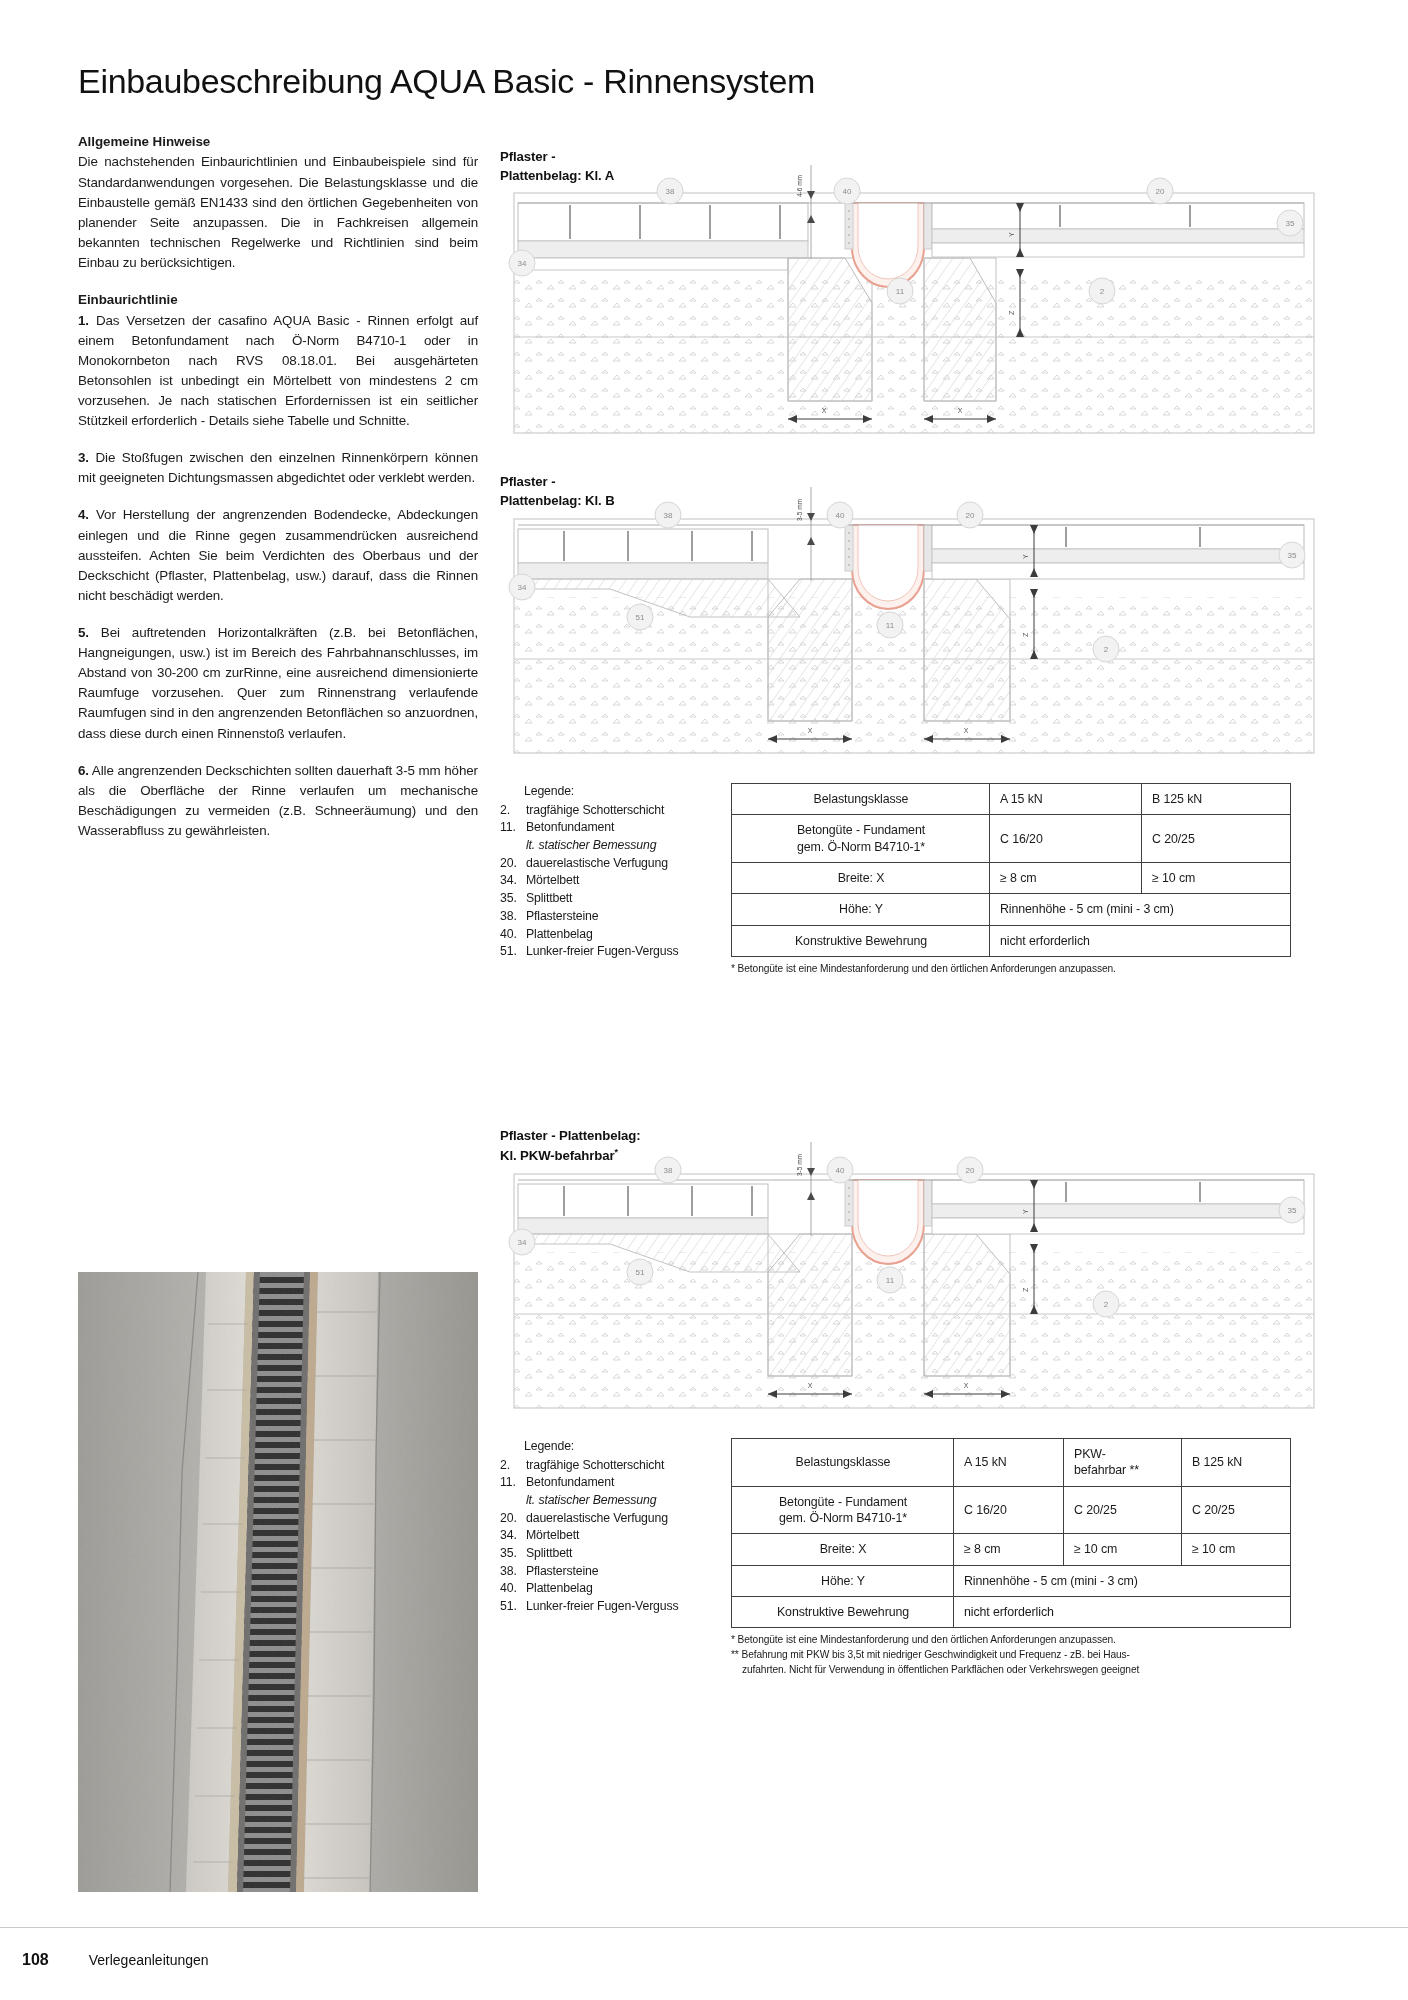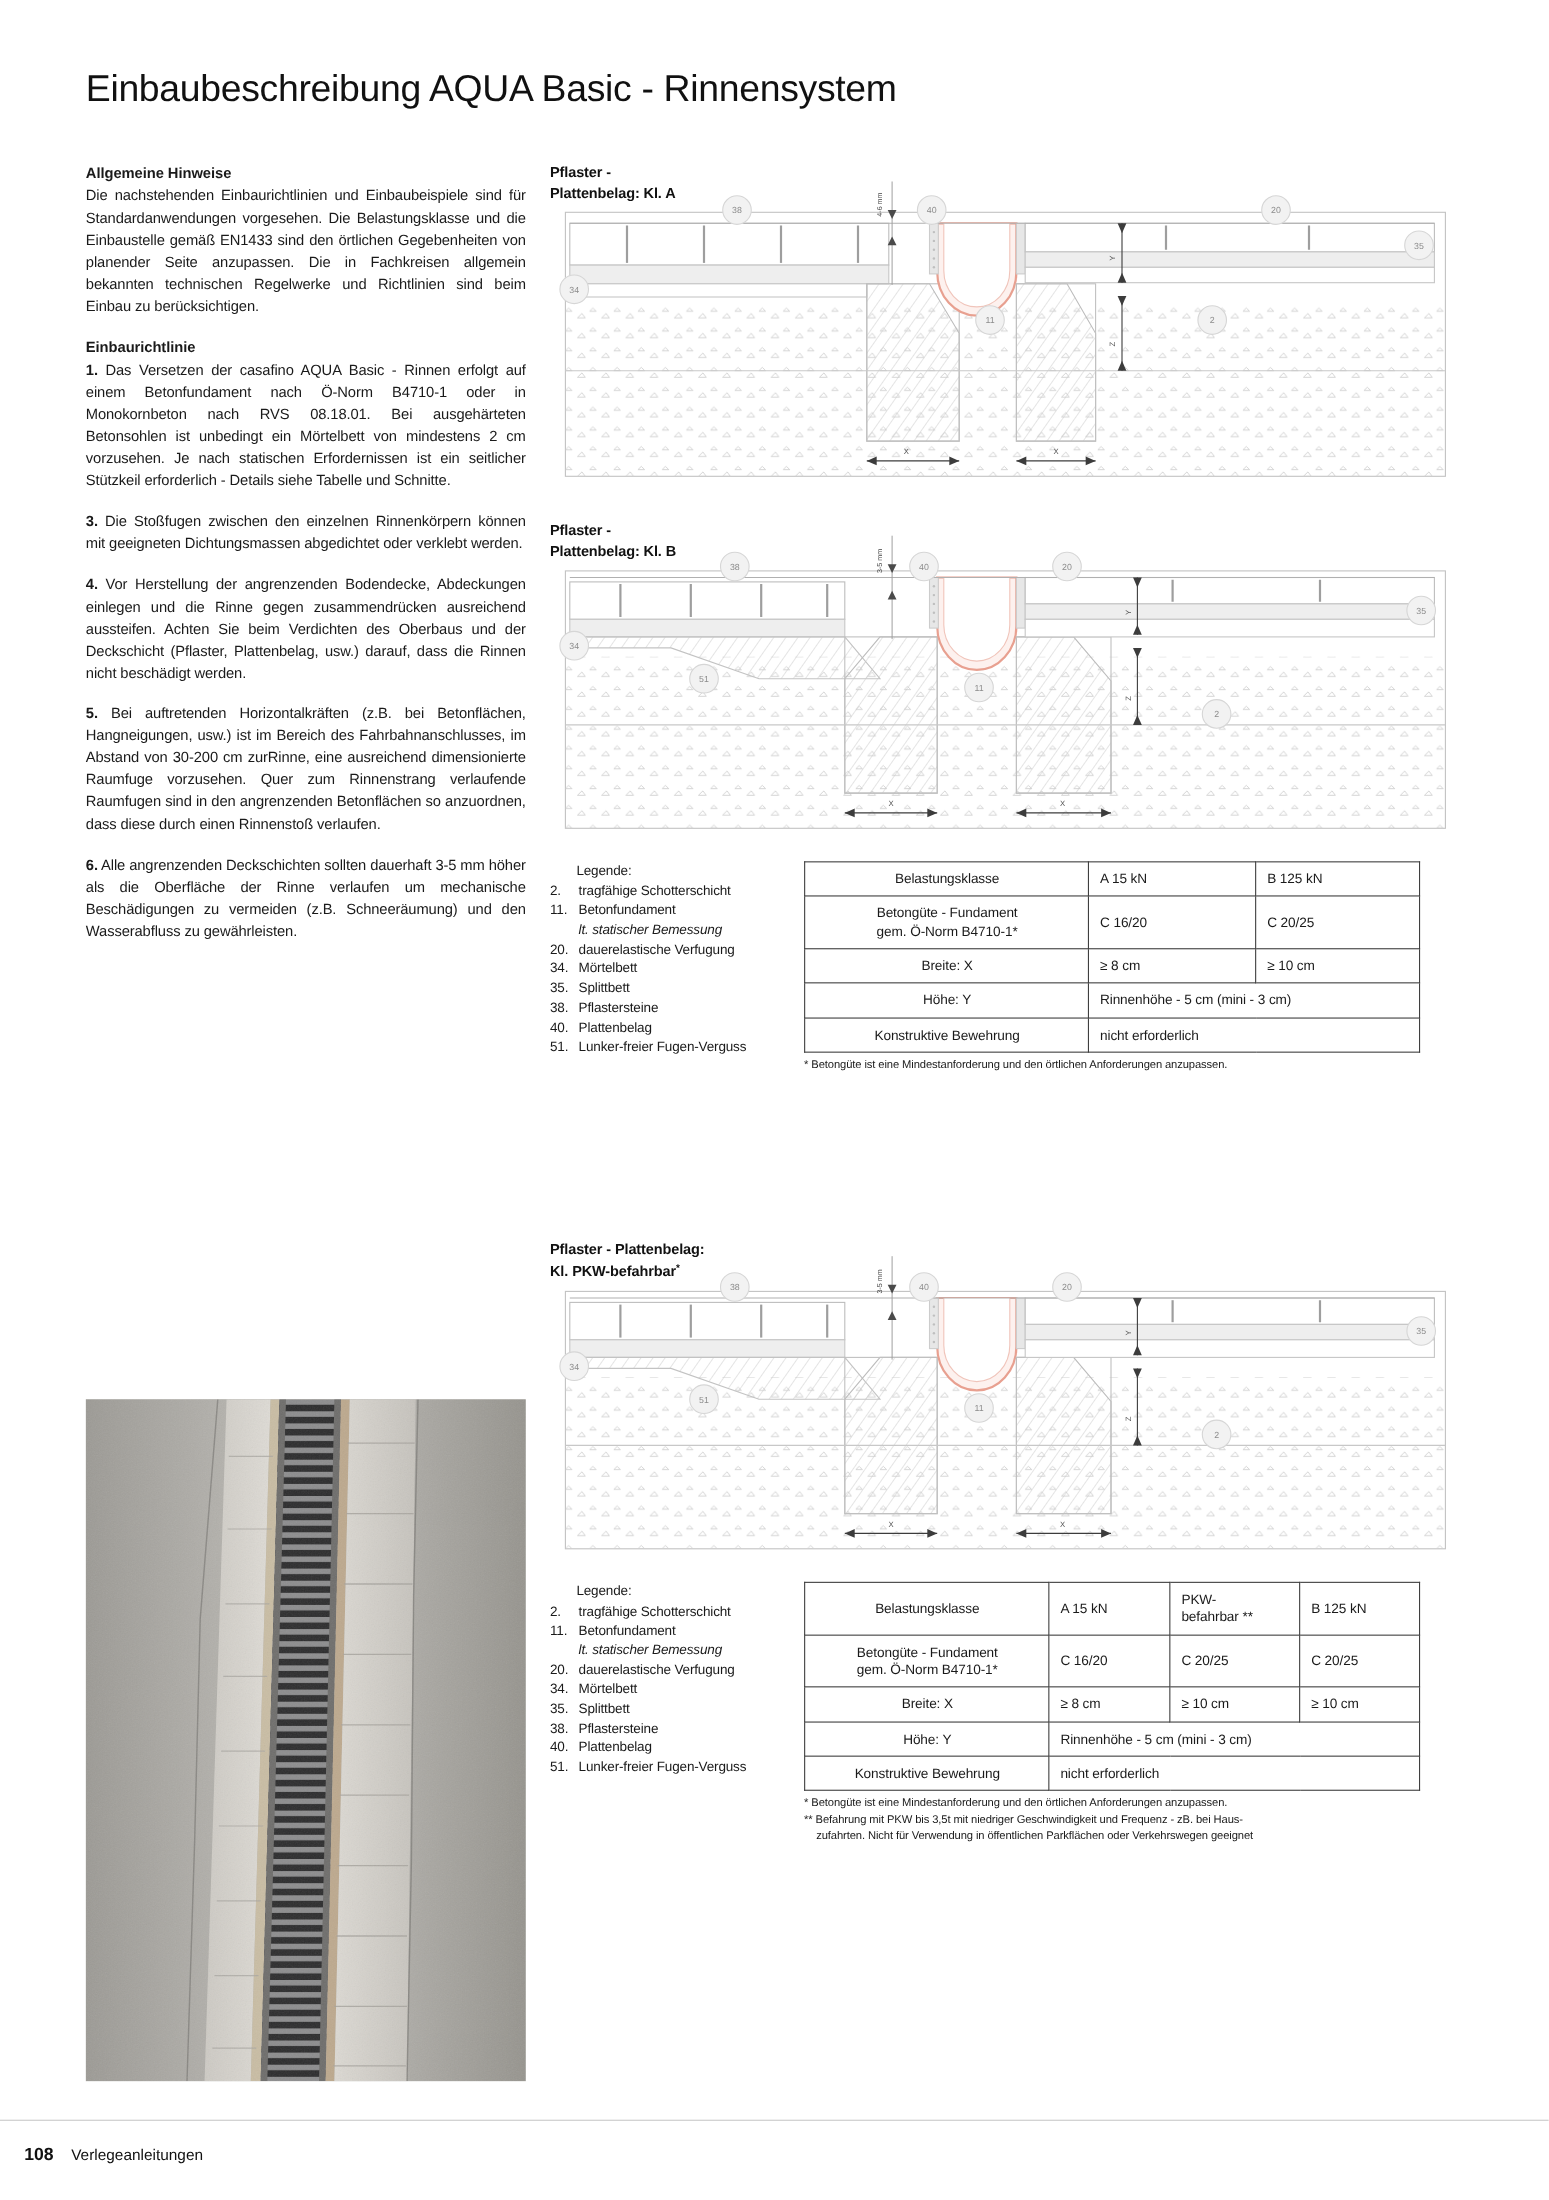--- a/index.html
+++ b/index.html
@@ -15,21 +15,21 @@
 
   
   .page-title {
     position: absolute; left: 78px; top: 62px;
     font-size: 34px; font-weight: 400; letter-spacing: -0.3px;
     color: #111; white-space: nowrap;
   }
 
   
   .text-col {
-    position: absolute; left: 78px; top: 148px; width: 400px;
+    position: absolute; left: 78px; top: 132px; width: 400px;
   }
   .sec-head {
     font-size: 13.4px; font-weight: 700; line-height: 1.45;
     margin-bottom: 1px; letter-spacing: -0.05px;
   }
   .para {
     font-size: 13.4px; line-height: 1.50; text-align: justify;
     letter-spacing: -0.1px; margin-bottom: 17px;
     hyphens: none;
   }
@@ -86,21 +86,21 @@
   }
   .fnote .ind { display:block; padding-left: 11px; }
 
   
   .footer-rule {
     position: absolute; left: 0; top: 1927px; width: 1408px; height: 1px;
     background: #c9c9c9;
   }
   .footer {
     position: absolute; left: 22px; top: 1951px;
-    display: flex; align-items: baseline; gap: 16px;
+    display: flex; align-items: baseline; gap: 40px;
     font-size: 15px; color:#111;
   }
   .footer .pnum { font-weight: 700; font-size: 16px; }
   .footer .ptitle { font-weight: 400; font-size: 14px; }
 
   
   .dtxt { font-family: "Liberation Sans", sans-serif; font-size: 7px; fill:#555; }
   .dtxt-v { font-family: "Liberation Sans", sans-serif; font-size: 6.5px; fill:#444; }
   .dnum { font-family:"Liberation Sans", sans-serif; font-size: 8px; fill:#8c8c8c; }
 </style>

